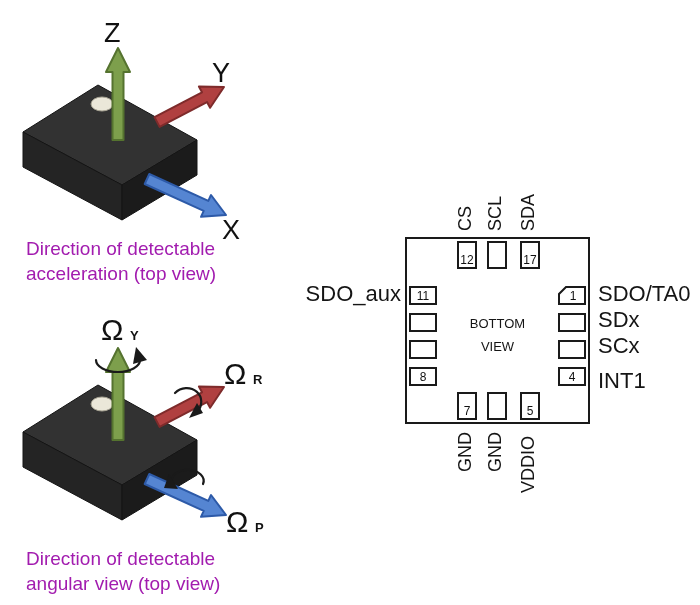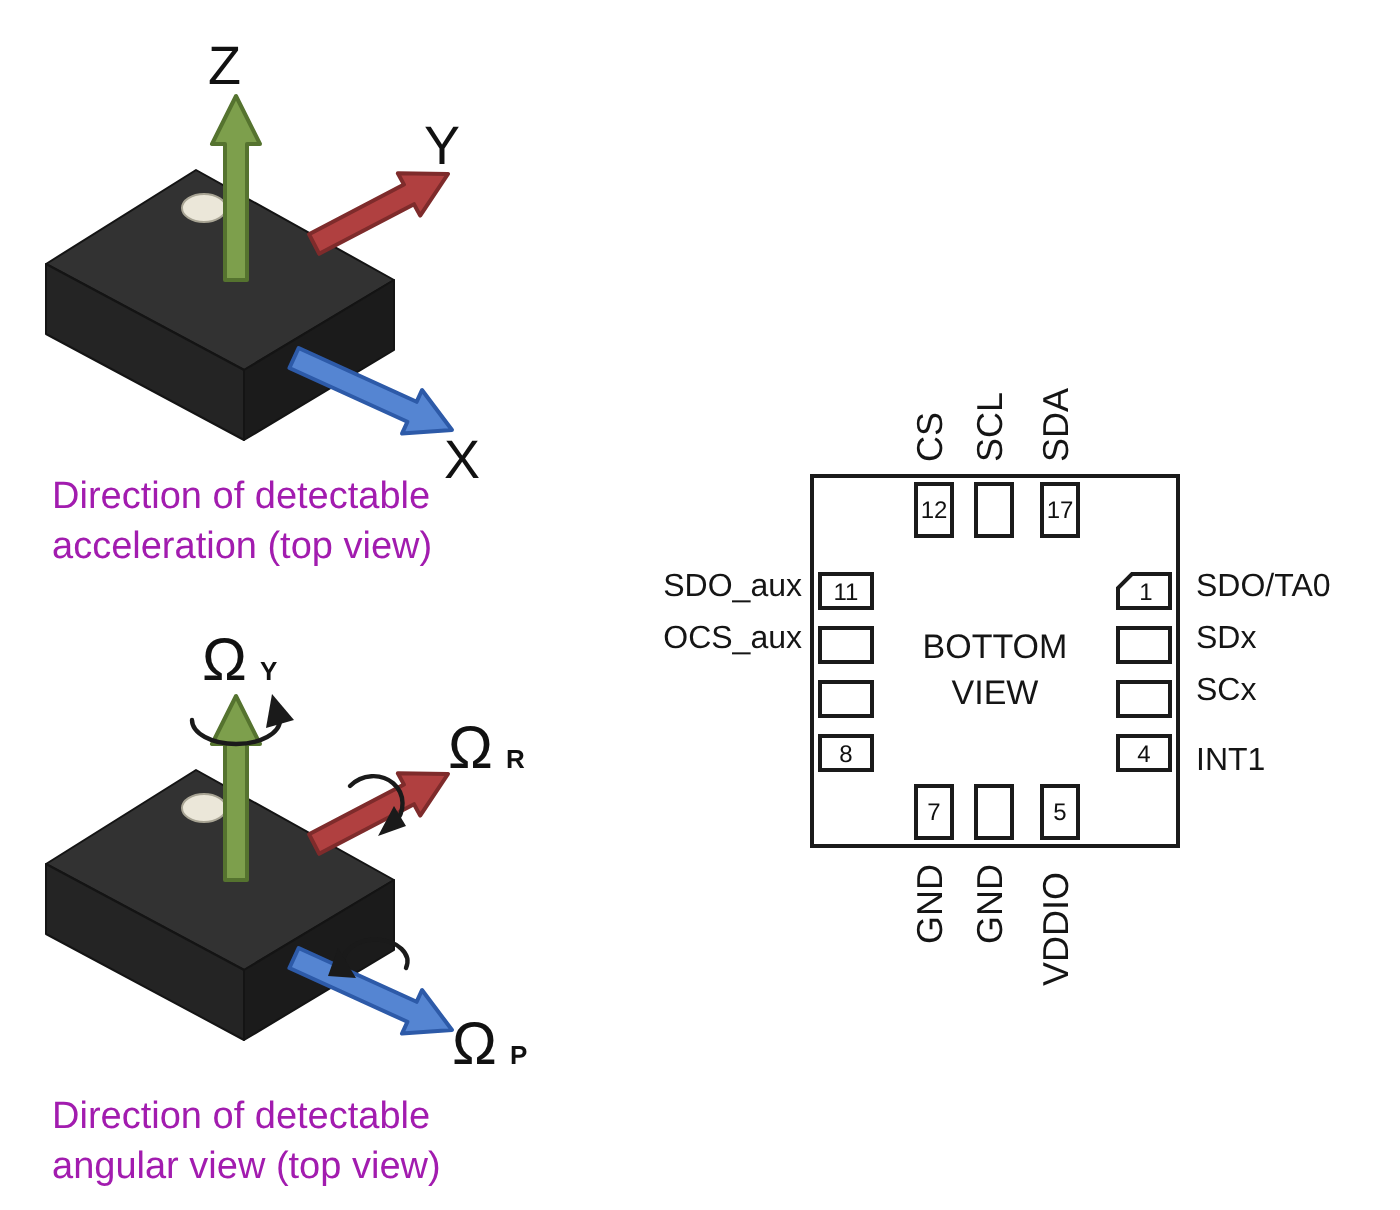--- a/index.html
+++ b/index.html
@@ -15,26 +15,26 @@
   .arr-x{fill:var(--axis-x);stroke:var(--axis-x-dark);stroke-width:2;stroke-linejoin:round;}
   .axis-text{font-size:27px;fill:#111;}
   .omega{font-size:30px;fill:#111;}
   .omega-sub{font-size:13px;font-weight:bold;fill:#111;}
   .rot-arc{fill:none;stroke:#1a1a1a;stroke-width:2.2;stroke-linecap:round;}
   .rot-head{fill:#1a1a1a;}
   .caption{position:absolute;font-size:19px;line-height:25px;color:#a21caf;margin-left:16px;}
   .pkg{position:absolute;left:405px;top:237px;width:185px;height:187px;
        box-sizing:border-box;border:2px solid #1a1a1a;background:#fff;}
   .pin{position:absolute;box-sizing:border-box;border:2px solid #1a1a1a;background:#fff;
-       display:flex;align-items:center;justify-content:center;font-size:12px;color:#111;}
+       display:flex;align-items:flex-end;justify-content:center;font-size:12px;color:#111;}
   .pin.v{width:20px;height:28px;}
   .pin.h{width:28px;height:19px;}
   .center-label{position:absolute;inset:0;display:flex;flex-direction:column;align-items:center;
-       justify-content:center;font-size:17px;line-height:23px;padding-top:8px;color:#151515;}
-  .side-label{position:absolute;font-size:16px;line-height:19px;white-space:nowrap;color:#151515;}
+       justify-content:center;font-size:13px;line-height:23px;padding-top:8px;color:#151515;}
+  .side-label{position:absolute;font-size:22px;line-height:19px;white-space:nowrap;color:#151515;}
   .left-lab{width:150px;text-align:right;left:251px;}
   .right-lab{left:598px;}
   .rot{position:absolute;font-size:18px;line-height:18px;white-space:nowrap;color:#151515;
        transform:rotate(-90deg);transform-origin:0 0;}
   .pin1-svg{position:absolute;right:2px;top:47px;}
   .pin1-num{font-size:12px;fill:#111;font-family:"Liberation Sans",sans-serif;}
 </style>
 </head>
 <body>
 
@@ -134,21 +134,20 @@
         <span>4</span>
       </div>
 
     <div class="center-label">
       <div>BOTTOM</div>
       <div>VIEW</div>
     </div>
   </div>
 
   <div class="side-label left-lab" style="top:284px">SDO_aux</div>
-  <div class="side-label left-lab" style="top:310px">OCS_aux</div>
 
   <div class="side-label right-lab" style="top:284px">SDO/TA0</div>
   <div class="side-label right-lab" style="top:310px">SDx</div>
   <div class="side-label right-lab" style="top:336px">SCx</div>
   <div class="side-label right-lab" style="top:371px">INT1</div>
 
   <div class="rot" style="left:456px;top:231px">CS</div>
   <div class="rot" style="left:486px;top:231px">SCL</div>
   <div class="rot" style="left:519px;top:231px">SDA</div>
 

